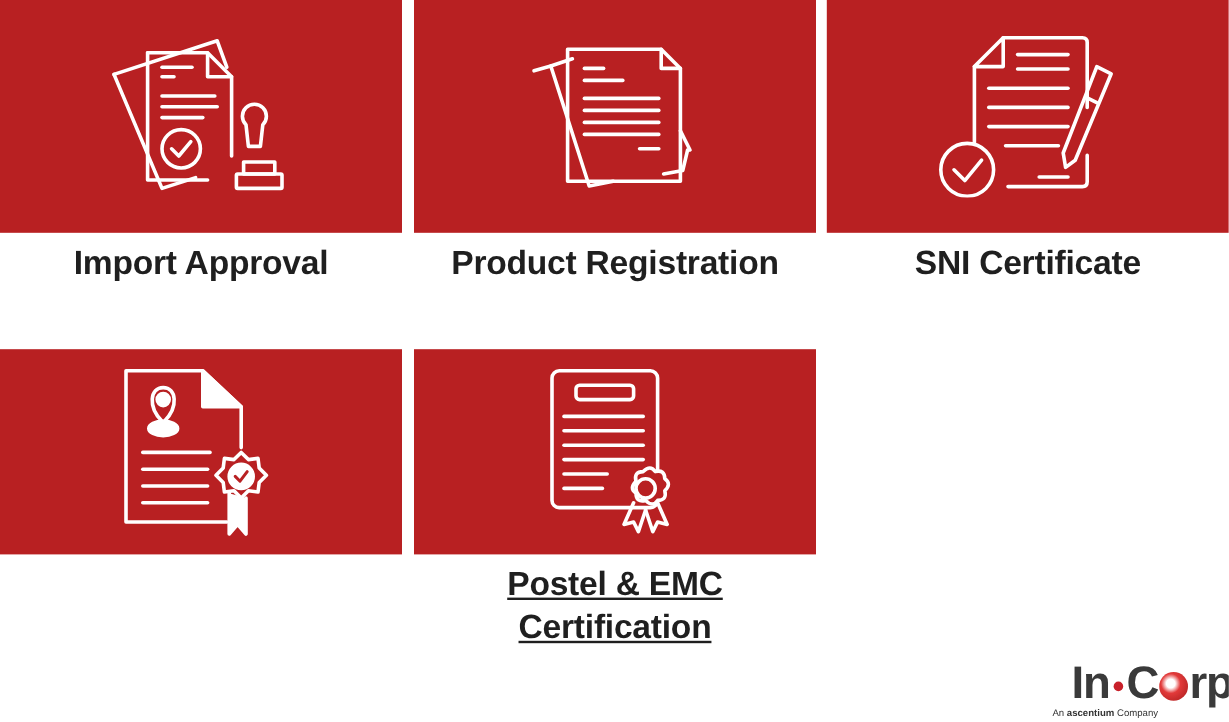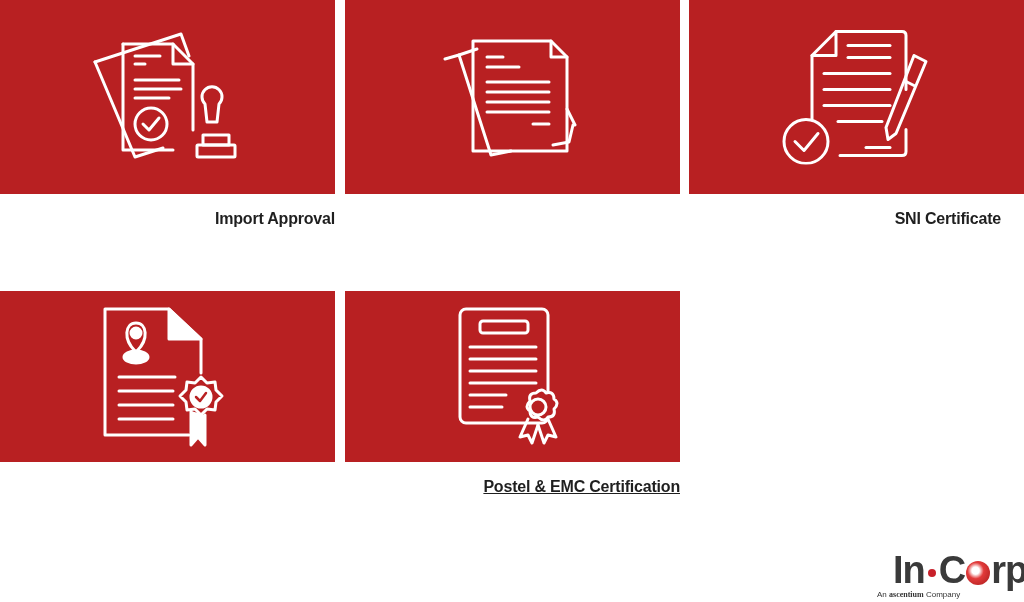--- a/index.html
+++ b/index.html
@@ -1,26 +1,26 @@
 <!DOCTYPE html>
 <html><head>
 <meta charset="utf-8">
 <style>
   * { margin:0; padding:0; box-sizing:border-box; }
   html, body { width:1024px; height:602px; background:#ffffff; overflow:hidden; }
   body { position:relative; font-family:"Liberation Sans", "DejaVu Sans", sans-serif; }
   .panel { position:absolute; background:#b82022; }
   .panel svg { position:absolute; left:50%; top:50%; transform:translate(-50%,-50%); }
-  .label { position:absolute; text-align:right; font-weight:bold; font-size:16px; line-height:36px; color:#1f1f1f; letter-spacing:-0.2px; }
+  .label { position:absolute; text-align:center; font-weight:bold; font-size:28px; line-height:36px; color:#1f1f1f; letter-spacing:-0.2px; }
   .logo { position:absolute; left:876px; top:550px; width:135px; height:50px; }
   .logo-main { position:absolute; left:0; top:0; font-size:38px; font-weight:bold; color:#3a3a3a; letter-spacing:-1px; line-height:40px; white-space:nowrap;margin-left:17px; }
   .logo-dot { display:inline-block; width:8px; height:8px; border-radius:50%; background:#c8202a; margin:0 3px; vertical-align:middle; }
   .logo-globe { display:inline-block; width:24px; height:24px; border-radius:50%; background:radial-gradient(circle at 40% 40%, #ffffff 0 18%, #e23a3a 40%, #a51a1a 100%); vertical-align:-2px; margin:0 1px; }
   .logo-sub { position:absolute; left:1px; top:40px; font-size:8px; color:#333; white-space:nowrap; }
-  .logo-sub b { font-weight:bold;font-family:Liberation Serif, serif; }
+  .logo-sub b { font-weight:bold; }
 </style>
 </head>
 <body>
 
 <div class="panel" style="left:0;top:0;width:335px;height:194px;">
   <svg width="150" height="130" viewBox="0 0 150 130" fill="none" stroke="#fff" stroke-width="3" stroke-linejoin="round" stroke-linecap="round">
     <path d="M2 30 L88 2 L96 24"></path>
     <path d="M2 30 L42 125 L70 116"></path>
     <path d="M30 12 L80 12 L100 32 L100 98"></path>
     <path d="M30 12 L30 118 L80 118"></path>
@@ -52,20 +52,21 @@
     <line x1="44" y1="30" x2="60" y2="30"></line>
     <line x1="44" y1="40" x2="76" y2="40"></line>
     <line x1="44" y1="55" x2="106" y2="55"></line>
     <line x1="44" y1="65" x2="106" y2="65"></line>
     <line x1="44" y1="75" x2="106" y2="75"></line>
     <line x1="44" y1="85" x2="106" y2="85"></line>
     <line x1="90" y1="97" x2="106" y2="97"></line>
   </svg>
 </div>
 <div class="label" style="left:345px;top:201px;width:335px;">
+  <div>Product Registration</div>
 </div>
 
 <div class="panel" style="left:689px;top:0;width:335px;height:194px;">
   <svg width="150" height="135" viewBox="0 0 150 135" fill="none" stroke="#fff" stroke-width="3" stroke-linejoin="round" stroke-linecap="round">
     <path d="M54 2 L120 2 Q124 2 124 6 L124 60"></path>
     <path d="M124 100 L124 122 Q124 126 120 126 L58 126"></path>
     <path d="M30 26 L30 90"></path>
     <path d="M54 2 L30 26 L54 26 Z"></path>
     <line x1="66" y1="16" x2="108" y2="16"></line>
     <line x1="66" y1="28" x2="108" y2="28"></line>
@@ -73,21 +74,21 @@
     <line x1="42" y1="60" x2="108" y2="60"></line>
     <line x1="42" y1="76" x2="108" y2="76"></line>
     <line x1="56" y1="92" x2="100" y2="92"></line>
     <line x1="84" y1="118" x2="108" y2="118"></line>
     <path d="M132 26 L144 32 L114 104 L106 110 L104 98 Z"></path>
     <line x1="124" y1="52" x2="132" y2="56"></line>
     <circle cx="24" cy="112" r="22"></circle>
     <path d="M13 112 L22 121 L36 104"></path>
   </svg>
 </div>
-<div class="label" style="left:666px;top:201px;width:335px;">
+<div class="label" style="left:689px;top:201px;width:335px;">
   <div>SNI Certificate</div>
 </div>
 
 <div class="panel" style="left:0;top:291px;width:335px;height:171px;">
   <svg width="130" height="140" viewBox="0 0 130 140" fill="none" stroke="#fff" stroke-width="3" stroke-linejoin="round" stroke-linecap="round">
     <path d="M98 66 L98 32 L66 2 L2 2 L2 128 L86 128"></path>
     <path d="M66 2 L66 32 L98 32 Z" fill="#fff"></path>
     <path d="M32 44 C20 32 22 16 33 16 C44 16 46 32 34 44"></path>
     <circle cx="33" cy="26" r="5" fill="#fff"></circle>
     <ellipse cx="33" cy="50" rx="12" ry="6" fill="#fff"></ellipse>

